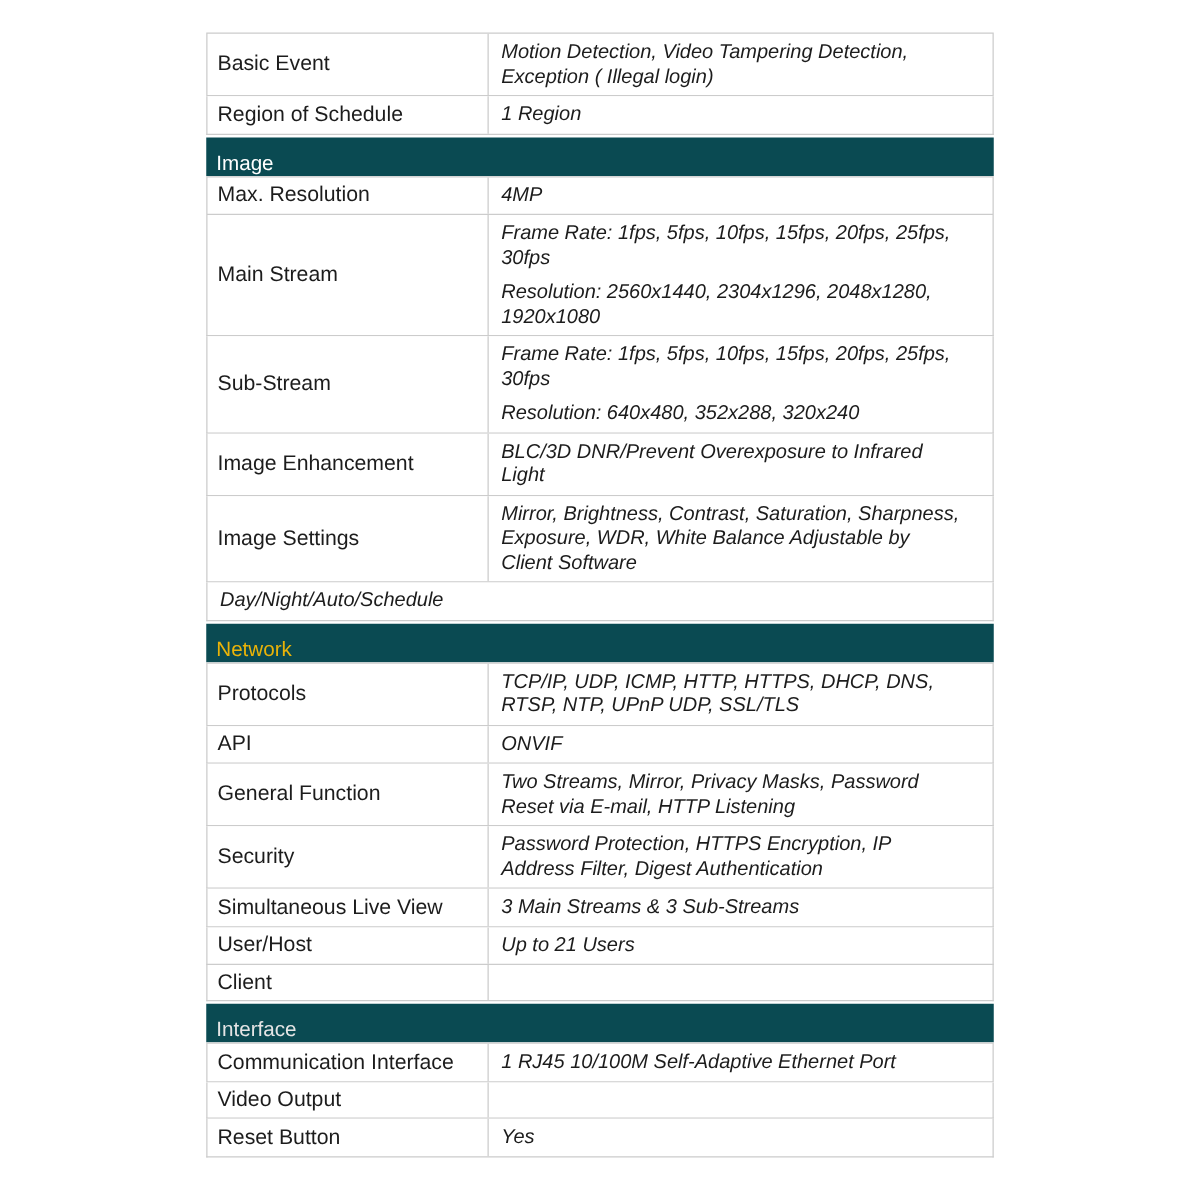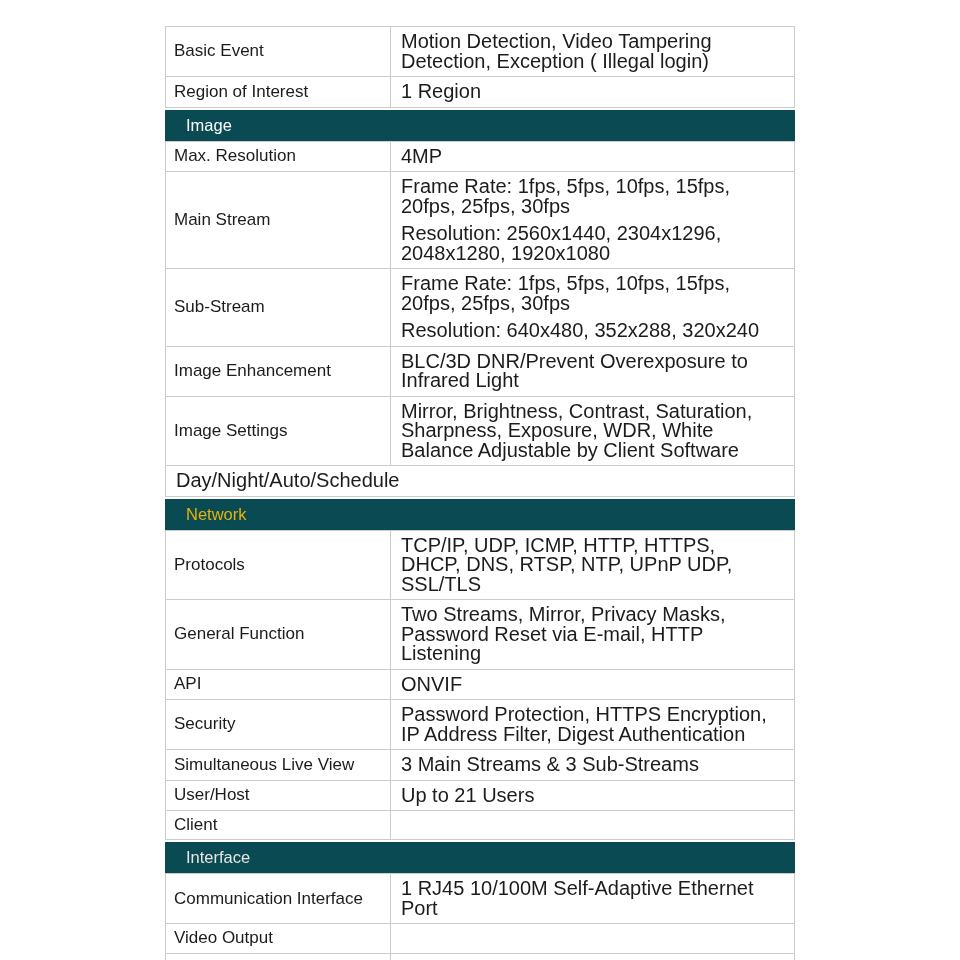--- a/index.html
+++ b/index.html
@@ -41,55 +41,56 @@
     line-height: 1.2;
     flex-shrink: 0;
   }
   .value-cell {
     flex: 1;
     box-sizing: border-box;
     padding: 5px 8px 5px 10px;
     display: flex;
     flex-direction: column;
     justify-content: center;
-    font-size: 20px;
+    font-size: 16px;
+    font-style: italic;
   }
   .value-cell p {
     margin: 0;
     max-width: 370px;
     line-height: 19.5px;
   }
   .value-cell p + p {
     margin-top: 8px;
   }
   .section-row {
     margin-top: 2px;
     min-height: 31px;
     display: flex;
-    align-items: center;
-    padding-left: 21px;
+    align-items: flex-end;
+    padding-left: 8px;
     box-sizing: border-box;
     color: #ffffff;
     font-size: 16.5px;
   }
 </style>
 </head>
 <body>
 
 <div class="spec-table" id="table-root">
   <div class="spec-row first">
     <div class="label-cell">Basic Event</div>
     <div class="value-cell">
         <p>Motion Detection, Video Tampering Detection, Exception ( Illegal login)</p>
       </div>
   </div>
 
 
   <div class="spec-row">
-    <div class="label-cell">Region of Interest</div>
+    <div class="label-cell">Region of Schedule</div>
     <div class="value-cell">
         <p>1 Region</p>
       </div>
   </div>
 
   <div class="section-row" style="background: rgb(10, 74, 82); color: rgb(255, 255, 255);">
     <span class="section-label">Image</span>
   </div>
 
   <div class="spec-row first">
@@ -140,30 +141,30 @@
   </div>
 
   <div class="spec-row first">
     <div class="label-cell">Protocols</div>
     <div class="value-cell">
         <p>TCP/IP, UDP, ICMP, HTTP, HTTPS, DHCP, DNS, RTSP, NTP, UPnP UDP, SSL/TLS</p>
       </div>
   </div>
 
   <div class="spec-row">
+    <div class="label-cell">API</div>
+    <div class="value-cell">
+        <p>ONVIF</p>
+      </div>
+  </div>
+
+  <div class="spec-row">
     <div class="label-cell">General Function</div>
     <div class="value-cell">
         <p>Two Streams, Mirror, Privacy Masks, Password Reset via E-mail, HTTP Listening</p>
-      </div>
-  </div>
-
-  <div class="spec-row">
-    <div class="label-cell">API</div>
-    <div class="value-cell">
-        <p>ONVIF</p>
       </div>
   </div>
 
   <div class="spec-row">
     <div class="label-cell">Security</div>
     <div class="value-cell">
         <p>Password Protection, HTTPS Encryption, IP Address Filter, Digest Authentication</p>
       </div>
   </div>
 

